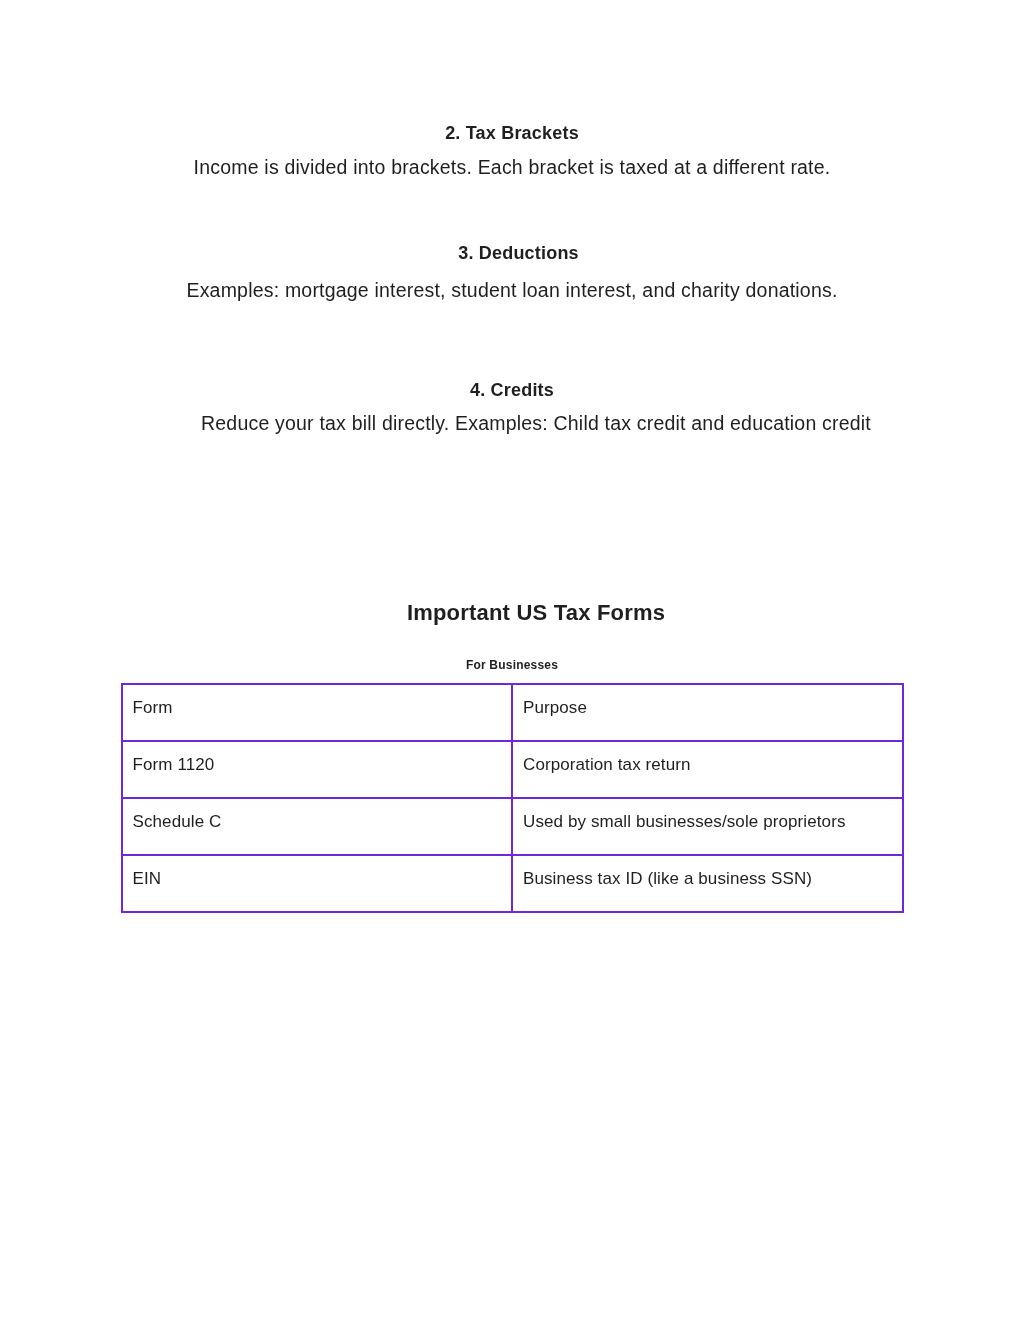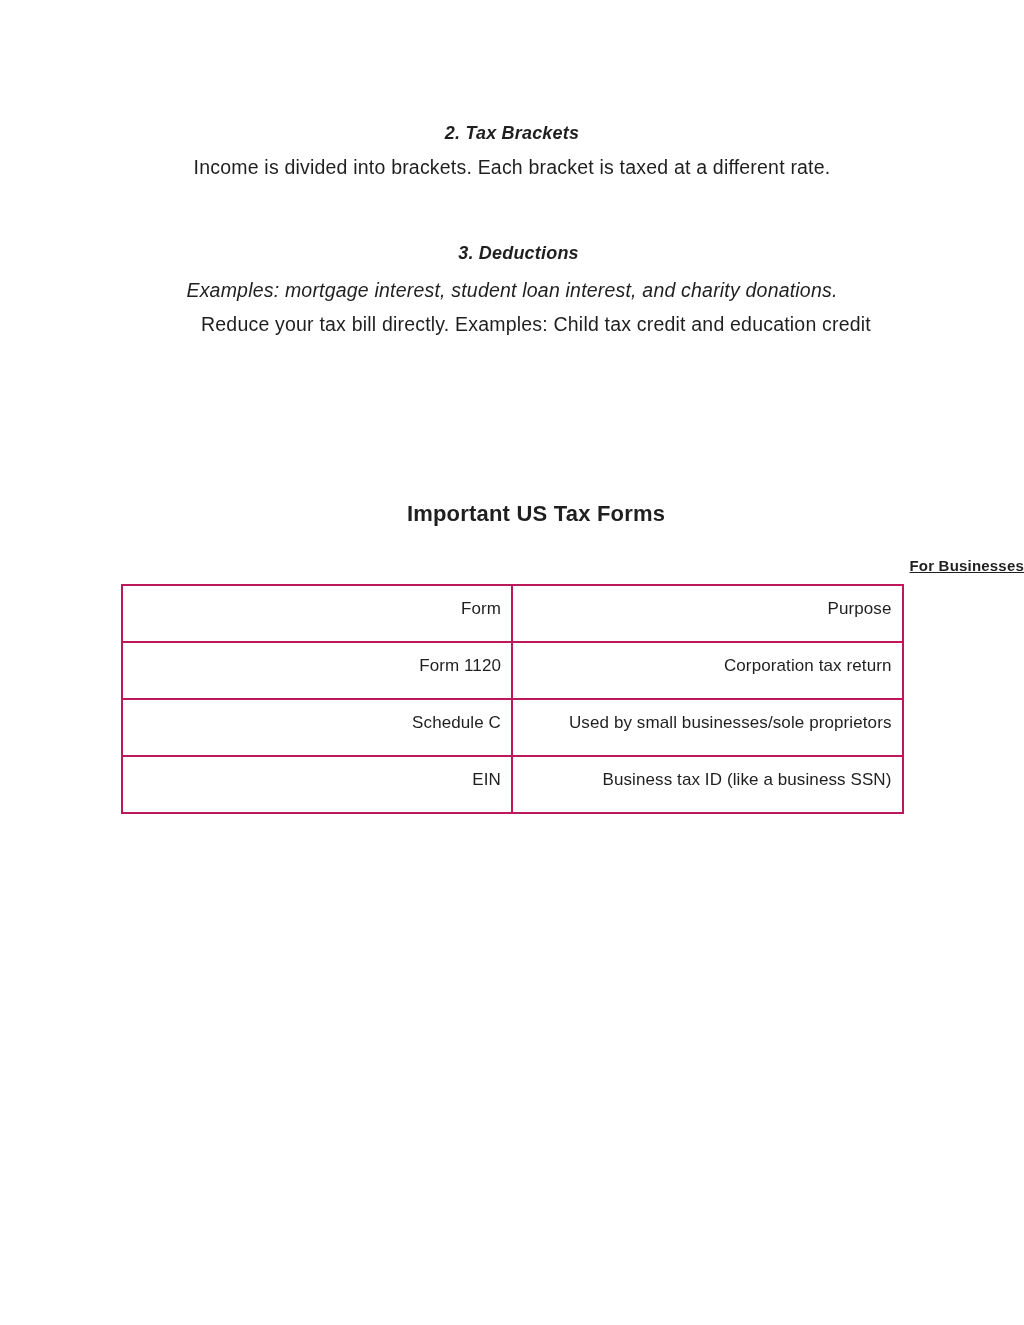--- a/index.html
+++ b/index.html
@@ -13,69 +13,67 @@
     font-family: "Liberation Sans", sans-serif;
     color: #1f1f1f;
     overflow: hidden;
   }
   .sec-heading {
     font-size: 18px;
     line-height: 22px;
     font-weight: 700;
     text-align: center;
     letter-spacing: 0.2px;
-    font-style: italic;
   }
   .sec-paragraph {
     font-size: 19.5px;
     line-height: 23px;
     font-weight: 400;
     text-align: center;
     letter-spacing: 0.2px;
   }
   
   #sec-0 .sec-heading   { margin-top: 122px; }
   #sec-0 .sec-paragraph { margin-top: 12px; }
   #sec-1 .sec-heading   { margin-top: 63px; padding-left: 13px; }
   #sec-1 .p-0           { margin-top: 16px; }
-  #sec-1 .p-1           { margin-top: 15px; font-style: italic; }
+  #sec-1 .p-1           { margin-top: 15px; }
   #sec-2 .sec-heading   { margin-top: 77px; }
   #sec-2 .sec-paragraph { margin-top: 11px; padding-left: 48px; }
 
   .forms-title {
     margin-top: 164px;
     font-size: 22px;
     line-height: 27px;
     font-weight: 700;
     text-align: center;
     letter-spacing: 0.2px;
     margin-left: 48px;
   }
   .forms-subtitle {
     margin-top: 29px;
-    font-size: 15px;
+    font-size: 12px;
     line-height: 20px;
     font-weight: 700;
-    text-align: right;
+    text-align: center;
     letter-spacing: 0.2px;
-    text-decoration: underline;
   }
   table.forms-table {
     width: 783px;
     margin: 8px auto 0 auto;
     border-collapse: collapse;
     table-layout: fixed;
   }
   table.forms-table th,
   table.forms-table td {
-    border: 2px solid #be185d;
+    border: 2px solid #6d28d9;
     height: 57px;
     padding: 0 10px 10px 10px;
     vertical-align: middle;
-    text-align: right;
+    text-align: left;
     font-size: 17px;
     font-weight: 400;
     letter-spacing: 0.1px;
     color: #1f1f1f;
   }
 </style>
 </head>
 <body>
 
 <div class="page">
@@ -84,20 +82,21 @@
     <div class="sec-heading">2. Tax Brackets</div>
     <p class="sec-paragraph p-0">Income is divided into brackets. Each bracket is taxed at a different rate.</p>
   </section>
 
   <section id="sec-1">
     <div class="sec-heading">3. Deductions</div>
     <p class="sec-paragraph p-1">Examples: mortgage interest, student loan interest, and charity donations.</p>
   </section>
 
   <section id="sec-2">
+    <div class="sec-heading">4. Credits</div>
     <p class="sec-paragraph p-0">Reduce your tax bill directly. Examples: Child tax credit and education credit</p>
   </section>
 
   <h2 class="forms-title">Important US Tax Forms</h2>
   <div class="forms-subtitle">For Businesses</div>
 
   <table class="forms-table">
     <thead>
       <tr>
         <th>Form</th>

